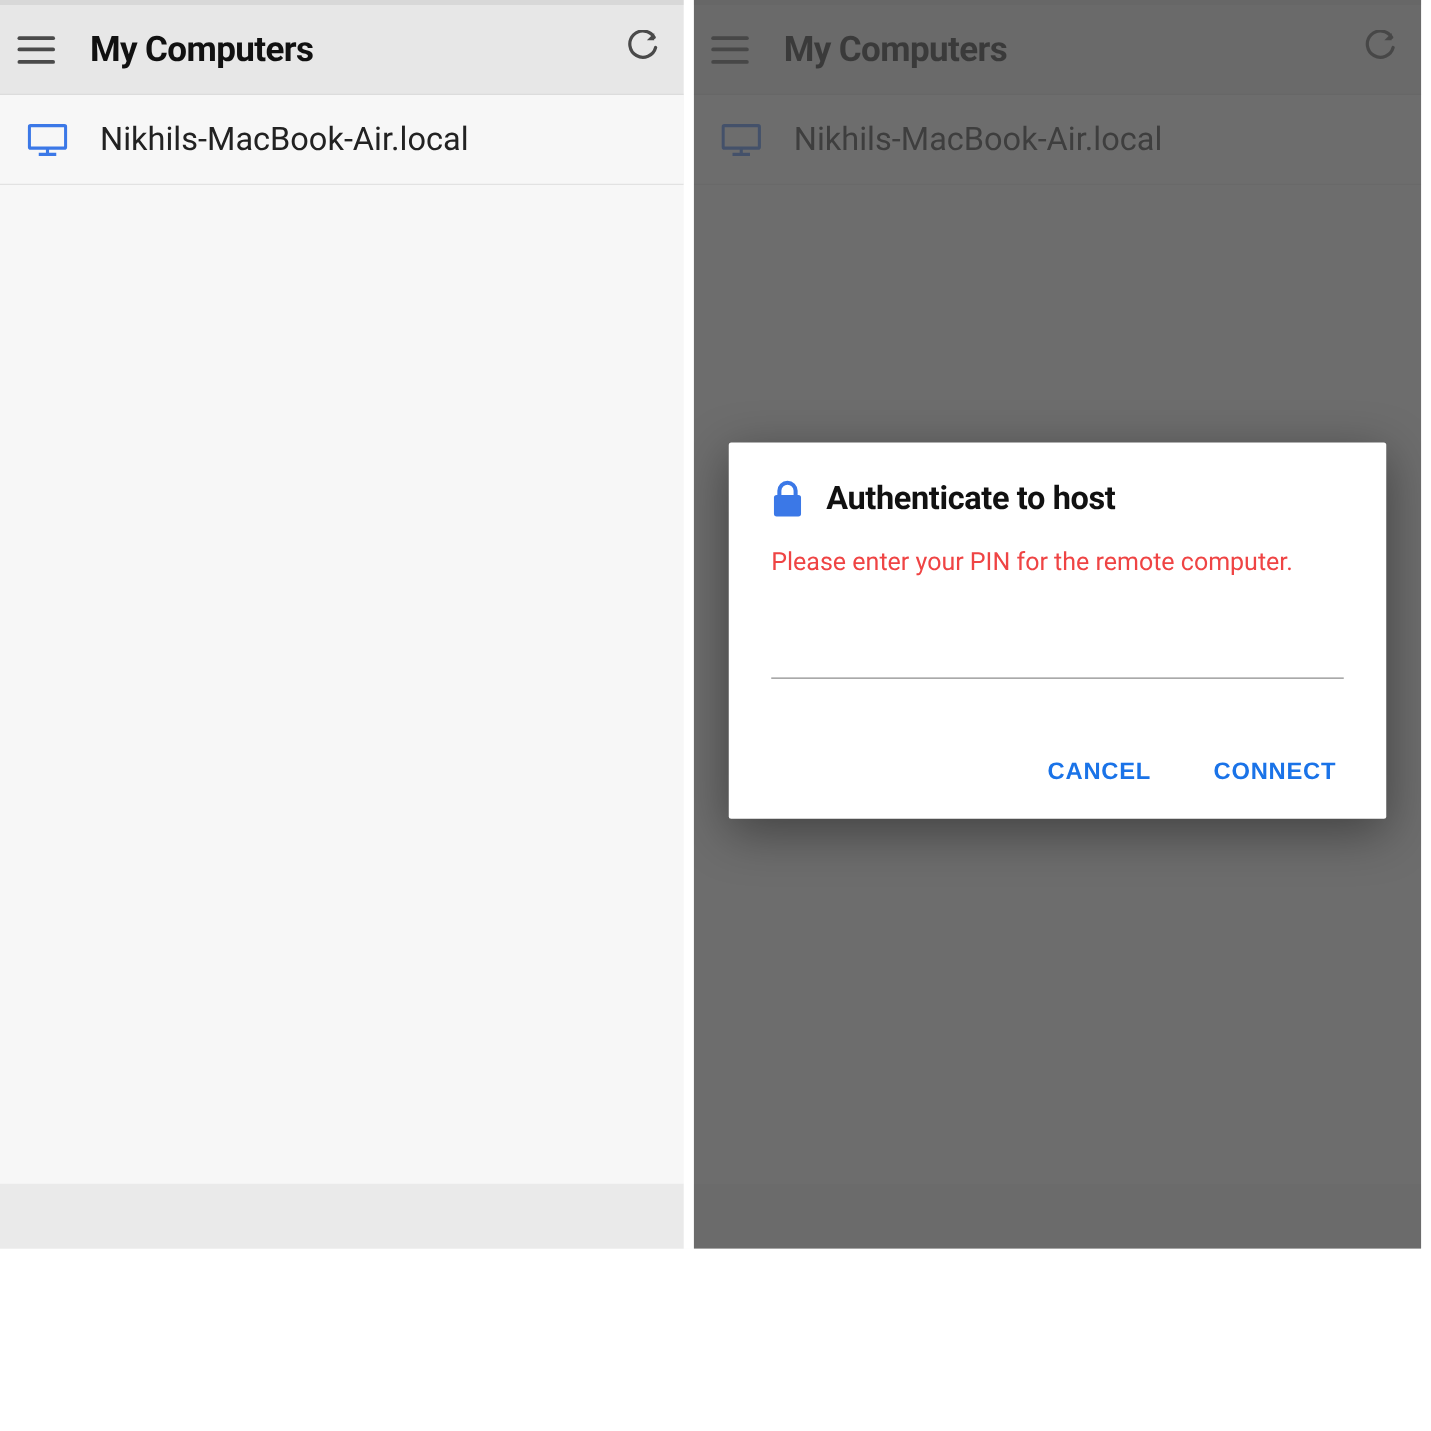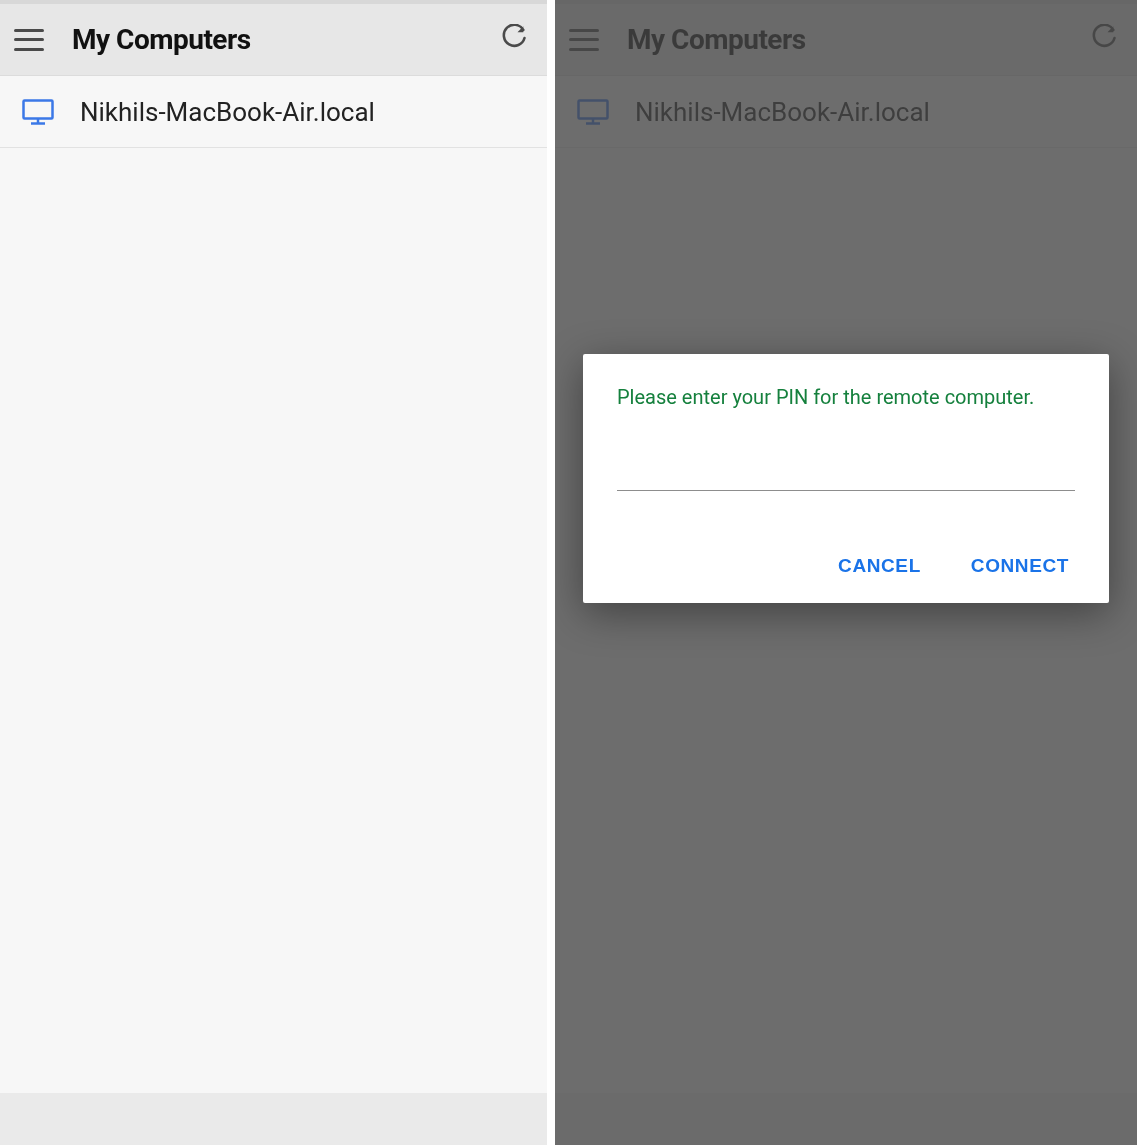--- a/index.html
+++ b/index.html
@@ -1,17 +1,17 @@
 <!DOCTYPE html>
 <html><head>
 <meta charset="utf-8">
 <style>
   * { box-sizing: border-box; margin:0; padding:0; }
   html, body { width:1145px; height:1145px; font-family: -apple-system, BlinkMacSystemFont, "Segoe UI", Roboto, Helvetica, Arial, sans-serif; background:#fff; }
-  .container { display:flex; width:1145px; height:1145px; }
+  .container { display:flex; width:1145px; height:999px; }
   .pane { position:relative; height:100%; overflow:hidden; }
   .pane-left { width:555px; background:#f7f7f7; border-right:8px solid #ffffff; }
   .pane-right { width:582px; background:#f7f7f7; }
   .header {
     height:76px;
     background:#e7e7e7;
     display:flex;
     align-items:center;
     padding:0 18px 0 14px;
     border-top:4px solid #d8d8d8;
@@ -46,21 +46,21 @@
     left:28px; right:28px;
     top:354px;
     background:#fff;
     border-radius:2px;
     box-shadow:0 10px 40px rgba(0,0,0,0.4);
     padding:30px 34px 22px 34px;
   }
   .dialog-header { display:flex; align-items:center; margin-bottom:22px; }
   .lock-icon { width:26px; height:30px; color:#3b78e7; margin-right:18px; flex:0 0 auto;}
   .dialog-title { font-size:26px; font-weight:700; color:#111; letter-spacing:-0.3px;}
-  .dialog-desc { font-size:20px; line-height:1.35; color:#15803d; margin-bottom:44px; }
+  .dialog-desc { font-size:20px; line-height:1.35; color:#ef4444; margin-bottom:44px; }
   .pin-input {
     width:100%; border:none; border-bottom:1.5px solid #8d8d8d;
     height:36px; font-size:20px; outline:none; margin-bottom:60px;
     background:transparent;
   }
   .dialog-actions { display:flex; justify-content:flex-end; gap:46px; padding-right:4px;}
   .dlg-btn {
     background:none; border:none; font-size:19px; font-weight:700;
     color:#1a73e8; letter-spacing:0.6px; cursor:pointer; padding:4px 2px;
   }
@@ -124,20 +124,29 @@
           <line x1="9" y1="24.5" x2="23" y2="24.5"></line>
           <line x1="16" y1="19.5" x2="16" y2="24.5"></line>
         </svg>
       </span>
       <span class="host-name">Nikhils-MacBook-Air.local</span>
     </div>
     <div class="bottom-bar"></div>
 
     <div class="overlay">
       <div class="dialog">
+        <div class="dialog-header">
+          <span class="lock-icon">
+            <svg viewBox="0 0 24 28" fill="currentColor">
+              <rect x="2" y="11" width="20" height="16" rx="2"></rect>
+              <path d="M6 11 V8 a6 6 0 0 1 12 0 V11" fill="none" stroke="currentColor" stroke-width="3"></path>
+            </svg>
+          </span>
+          <div class="dialog-title">Authenticate to host</div>
+        </div>
         <div class="dialog-desc">Please enter your PIN for the remote computer.</div>
         <input class="pin-input" type="password" value="" style="">
         <div class="dialog-actions">
           <button class="dlg-btn">CANCEL</button>
           <button class="dlg-btn">CONNECT</button>
         </div>
       </div>
     </div>
   </div>
 

